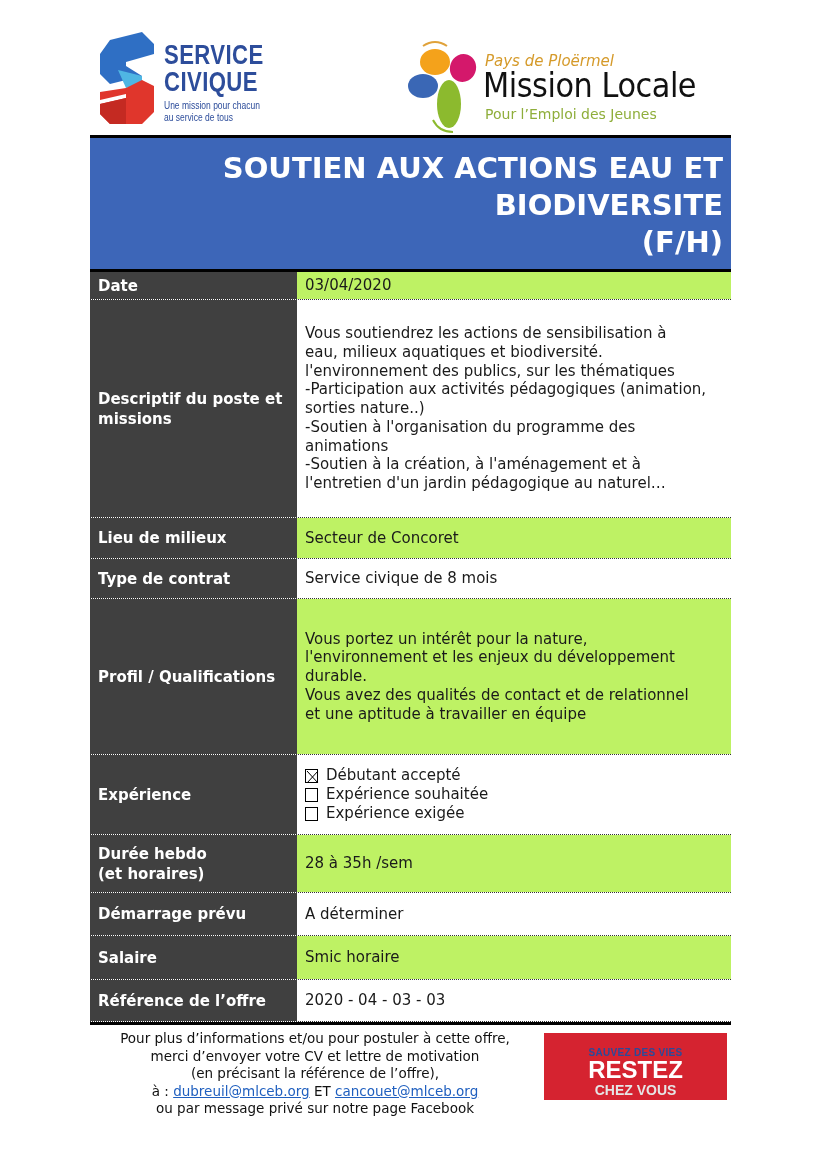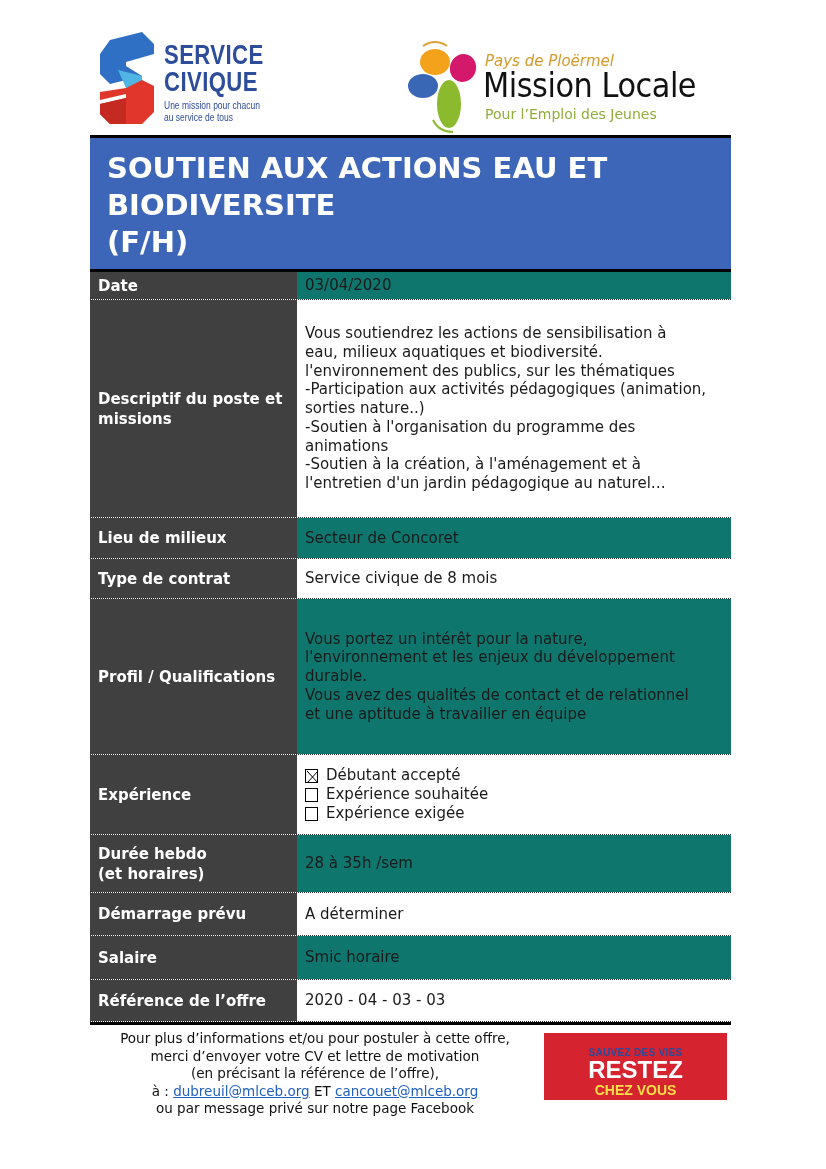--- a/index.html
+++ b/index.html
@@ -19,46 +19,46 @@
   .ml-top { position:absolute; left:80px; top:6px; font-family:"DejaVu Sans", sans-serif; font-style:italic;
             color:#d59a2a; font-size:15px; white-space:nowrap;margin-top:8px; }
   .ml-main { position:absolute; left:78px; top:28px; font-family:"DejaVu Sans", sans-serif; color:#111;
              font-size:33px; white-space:nowrap; letter-spacing:-0.5px; transform:scaleX(0.92); transform-origin:left top; }
   .ml-sub { position:absolute; left:80px; top:68px; font-family:"DejaVu Sans", sans-serif; color:#8fae3b;
             font-size:14px; white-space:nowrap; }
 
   
   .sheet { position:absolute; left:90px; top:135px; width:641px; }
   .top-rule { height:3px; background:#000; }
-  .title-block { background:#3d66b8; color:#fff; text-align:left; font-weight:bold;
-                 font-size:29px; line-height:37px; padding:12px 17px 8px; height:111px; box-sizing:content-box; }
+  .title-block { background:#3d66b8; color:#fff; text-align:right; font-weight:bold;
+                 font-size:29px; line-height:37px; padding:12px 8px 8px; height:111px; box-sizing:content-box; }
   .title-block div { white-space:nowrap; }
   .title-sep { height:3px; background:#000; }
   .row { display:flex; border-bottom:1px dotted #333; }
   .row:last-child { border-bottom:none; }
   .lbl { width:207px; flex:0 0 207px; background:#404040; color:#fff; font-weight:bold; font-size:15px;
          line-height:20px; display:flex; align-items:center; padding-left:8px; box-sizing:border-box; }
   .val { flex:1; font-size:15px; line-height:18.8px; display:flex; align-items:center; padding-left:8px;
          box-sizing:border-box; }
-  .gray { background:#0f766e; }
+  .gray { background:#bef264; }
   .white { background:#ffffff; }
   .bottom-rule { height:3px; background:#000; }
   .val .lines div { white-space:nowrap; }
   .check-line { display:flex; align-items:center; height:19px; white-space:nowrap; }
   .cbox { width:13px; height:14px; border:1px solid #000; margin-right:8px; position:relative; box-sizing:border-box; background:#fff; }
   .cbox svg { position:absolute; left:0; top:0; }
 
   
   .contact { position:absolute; left:90px; top:1030px; width:450px; text-align:center; font-size:13.5px; line-height:17.5px; color:#111; }
   .contact a { color:#1f5fbf; text-decoration:underline; }
   .badge { position:absolute; left:544px; top:1033px; width:183px; height:67px; background:#d52330; text-align:center;
            font-family:"Liberation Sans", sans-serif; font-weight:bold; }
   .badge .b1 { color:#2b4a9a; font-size:10px; margin-top:14px; letter-spacing:0.3px; }
   .badge .b2 { color:#fff; font-size:24px; line-height:24px; }
-  .badge .b3 { color:#fde047; font-size:14px; line-height:16px; }
+  .badge .b3 { color:#e5e5e5; font-size:14px; line-height:16px; }
 </style>
 </head>
 <body>
 
 <div class="logo-sc">
   <svg class="sc-mark" viewBox="0 0 60 92" width="60" height="92">
     <polygon points="14,8 46,0 58,12 58,22 30,30 30,34 46,44 14,52 4,42 4,22" fill="#2f6fc4"></polygon>
     <polygon points="22,38 46,44 46,52 30,56" fill="#4fb6e3"></polygon>
     <polygon points="4,60 30,56 46,48 58,54 58,80 46,92 14,92 4,82 4,72 30,66 30,62 4,68" fill="#e0362c"></polygon>
     <polygon points="4,72 30,66 30,92 14,92 4,82" fill="#c42a22"></polygon>

